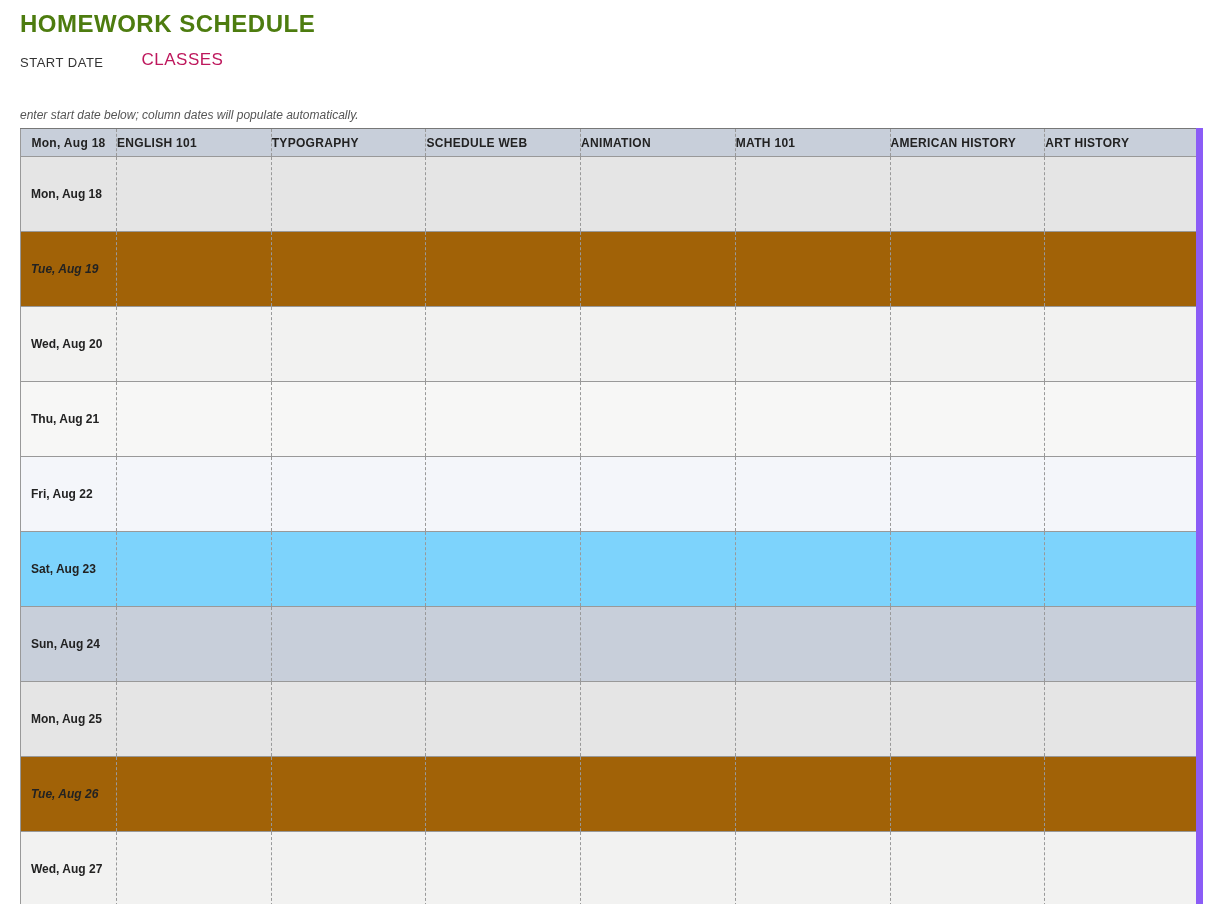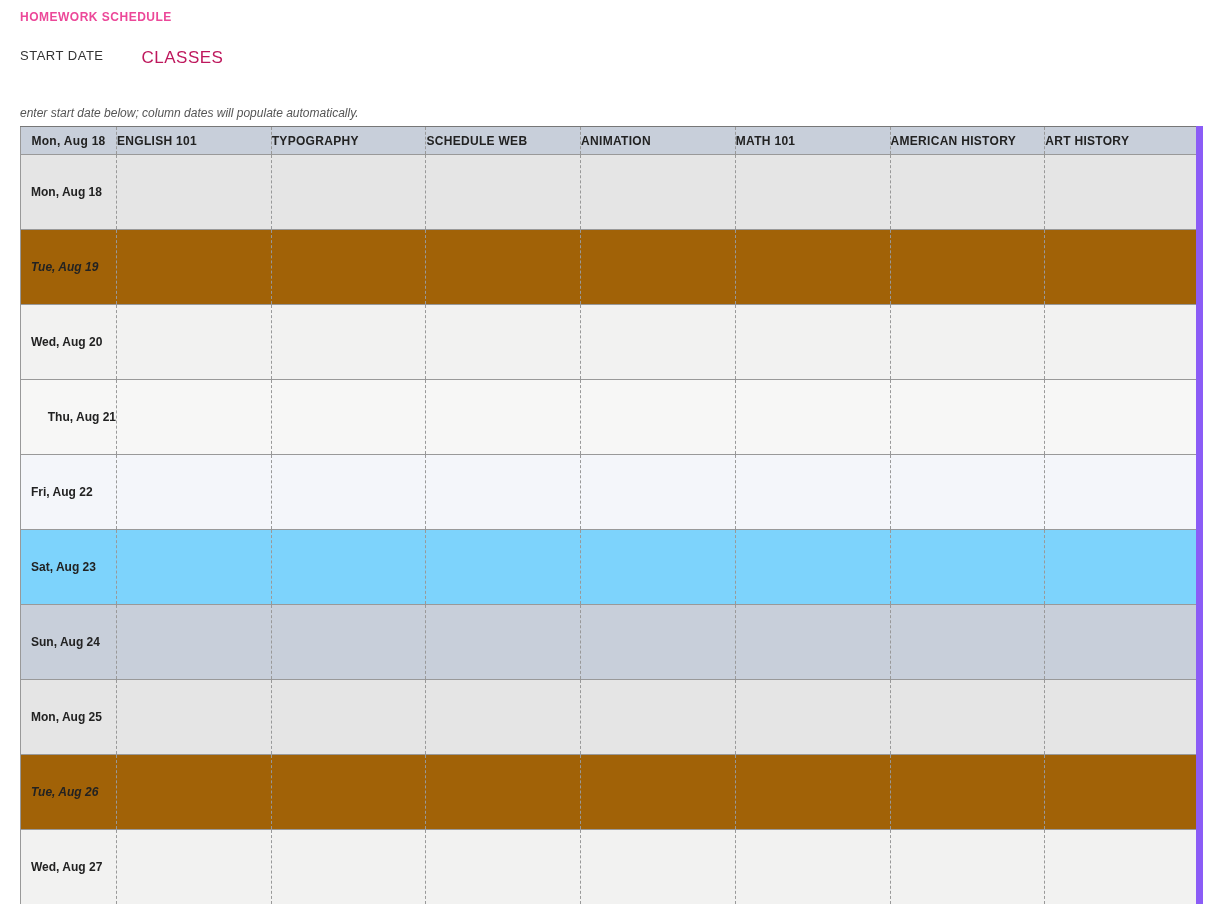--- a/index.html
+++ b/index.html
@@ -2,29 +2,29 @@
 <html><head>
 <meta charset="utf-8">
 <style>
   * { box-sizing: border-box; margin: 0; padding: 0; }
   body {
     font-family: "Helvetica Neue", Helvetica, Arial, sans-serif;
     background: #fff;
     padding: 10px 20px;
   }
   .title {
-    font-size: 12px;
+    font-size: 24px;
     font-weight: 700;
-    color: #ec4899;
+    color: #4d7c0f;
     letter-spacing: 0.5px;
-    margin-bottom: 24px;
+    margin-bottom: 12px;
   }
   .subheader {
     display: flex;
-    align-items: flex-start;
+    align-items: flex-end;
     gap: 38px;
     margin-bottom: 4px;
   }
   .start-date-label {
     font-size: 13px;
     color: #333;
     letter-spacing: 0.5px;
   }
   .classes-label {
     font-size: 17px;
@@ -78,21 +78,21 @@
     height: 75px;
     vertical-align: middle;
   }
   td.body-cell {
     height: 75px;
   }
   
   .shade-0 { background: #e5e5e5; }
   .shade-1 { background: #a16207; font-style: italic; }
   .shade-2 { background: #f2f2f1; }
-  .shade-3 { background: #f7f7f6; text-align: right; }
+  .shade-3 { background: #f7f7f6; }
   .shade-4 { background: #f4f6fa; }
   .shade-5 { background: #7dd3fc; }
   .shade-6 { background: #c8cfda; }
 </style>
 </head>
 <body>
 
 <div class="title">HOMEWORK SCHEDULE</div>
 
 <div class="subheader">

